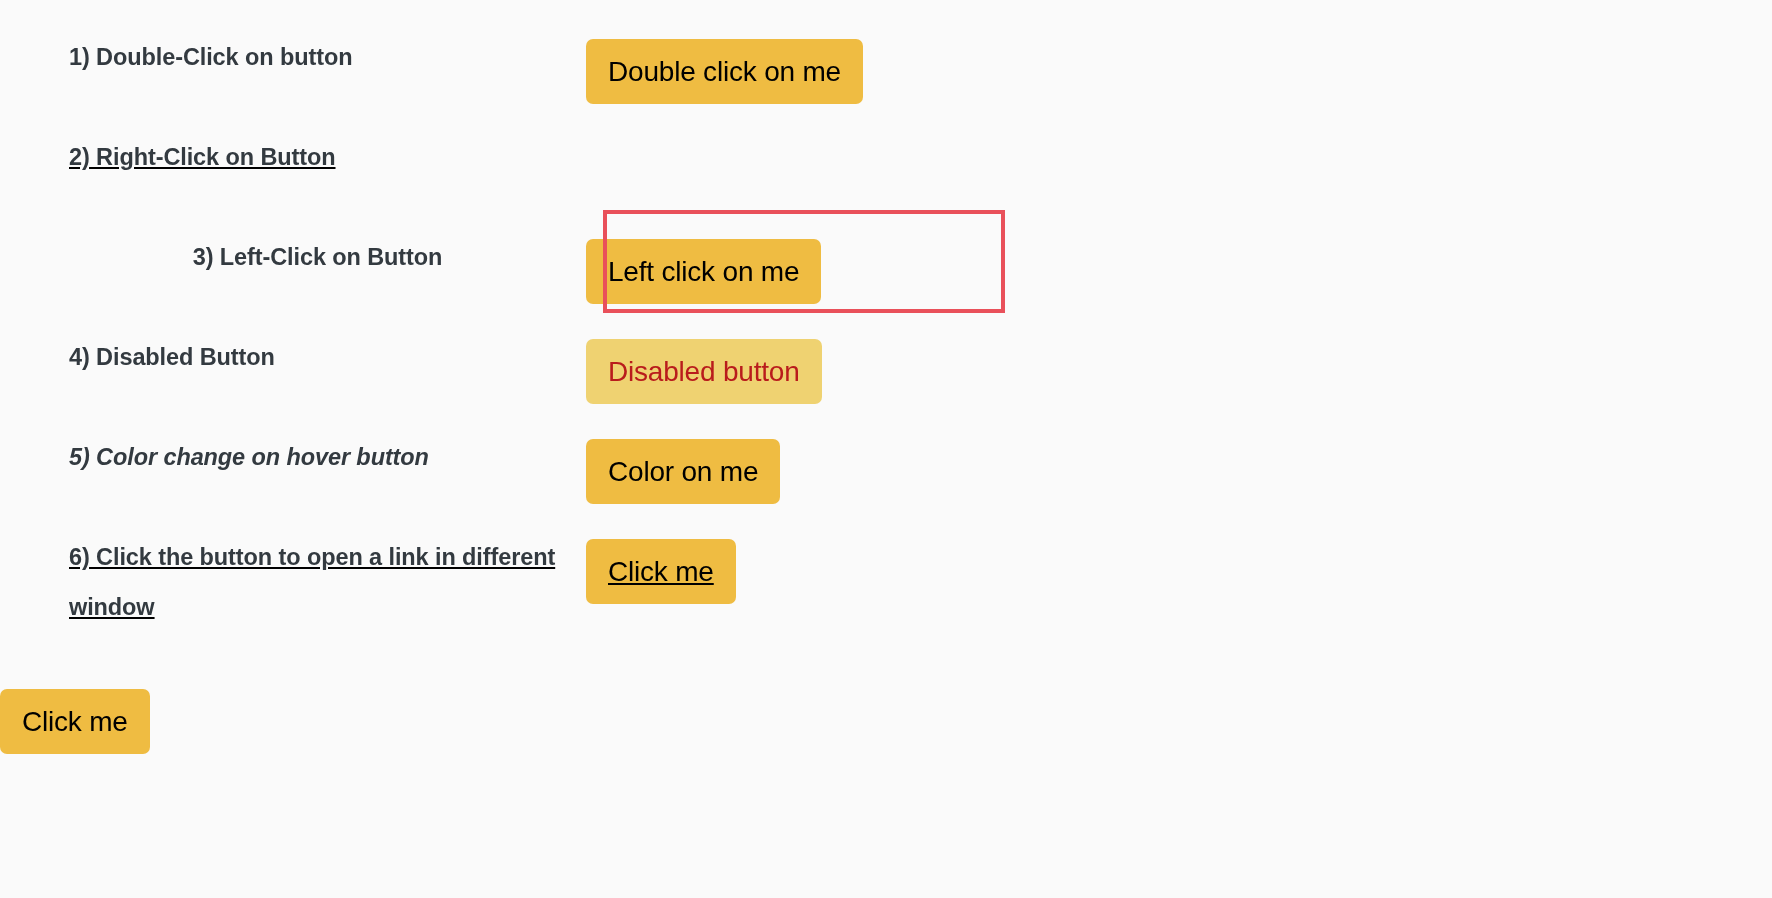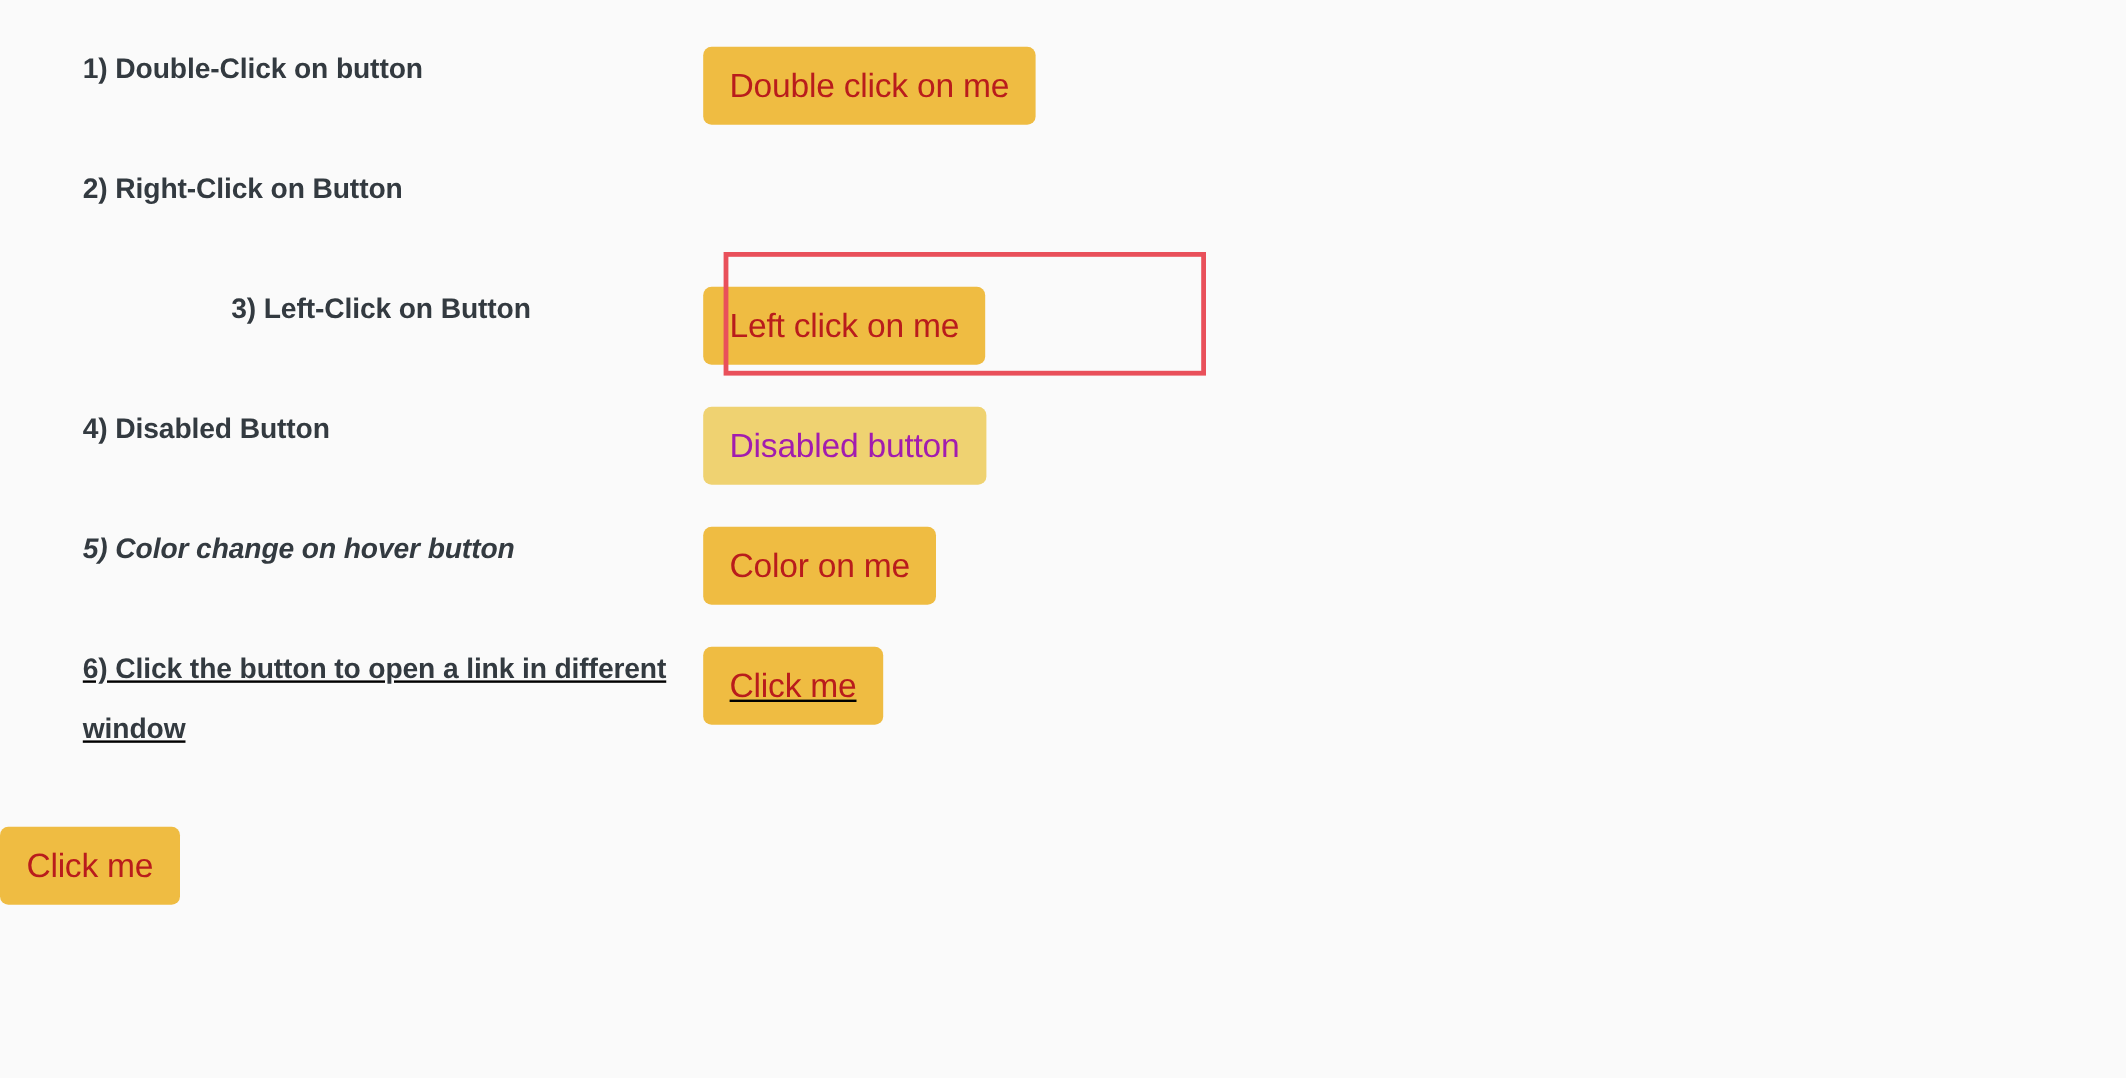--- a/index.html
+++ b/index.html
@@ -64,46 +64,46 @@
     display: flex;
     align-items: flex-start;
     position: relative;
   }
 
   .btn {
     display: inline-flex;
     align-items: center;
     justify-content: center;
     background: #efbc42;
-    color: #b91c1c;
+    color: #000000;
     border: none;
     border-radius: 7px;
     font-family: "Liberation Sans", sans-serif;
     font-size: 28px;
     font-weight: 400;
     letter-spacing: -0.2px;
     padding: 0 22px;
     height: 65px;
     box-sizing: border-box;
     cursor: pointer;
     white-space: nowrap;
   }
 
   .btn.disabled {
     background: #efd271;
-    color: #a21caf;
+    color: #b91c1c;
     cursor: default;
   }
 
   
   .row-1 { height: 100px; }
   .row-1 .label-cell { padding-top: 20px; }
   .row-1 .control-cell { padding-top: 27px; }
 
-  .row-2 { height: 100px; }
+  .row-2 { height: 100px; text-decoration: underline; }
   .row-2 .label-cell { padding-top: 20px; }
   .row-2 .control-cell { padding-top: 27px; }
 
   .row-3 { height: 100px; }
   .row-3 .label-cell { padding-top: 20px; justify-content: center; }
   .row-3 .control-cell { padding-top: 27px; }
 
   .row-4 { height: 100px; }
   .row-4 .label-cell { padding-top: 20px; }
   .row-4 .control-cell { padding-top: 27px; }

